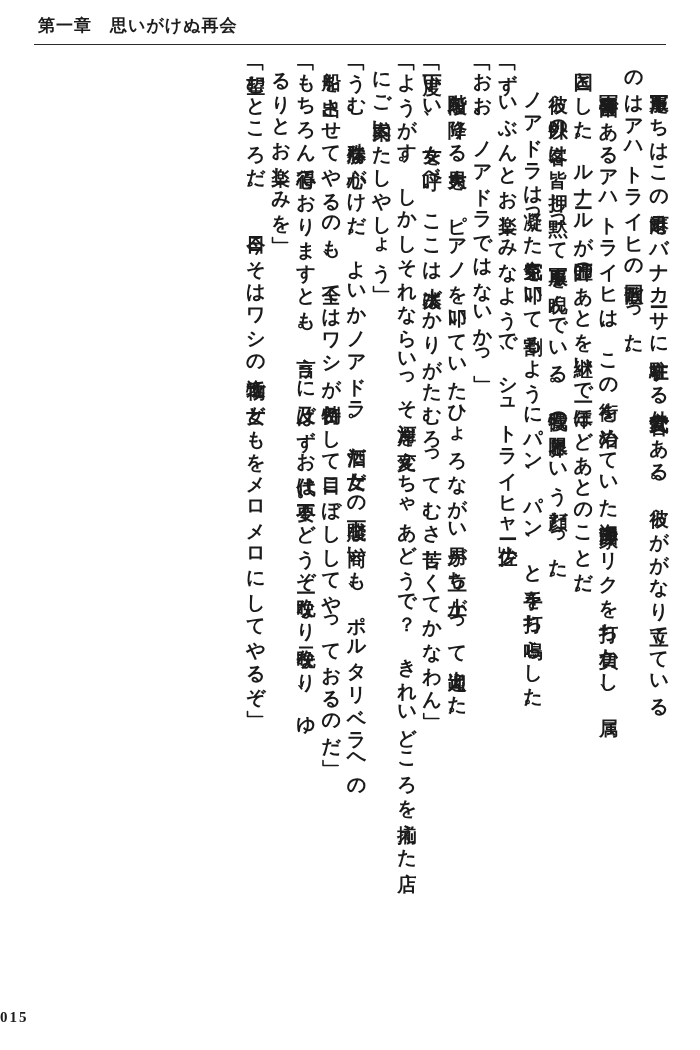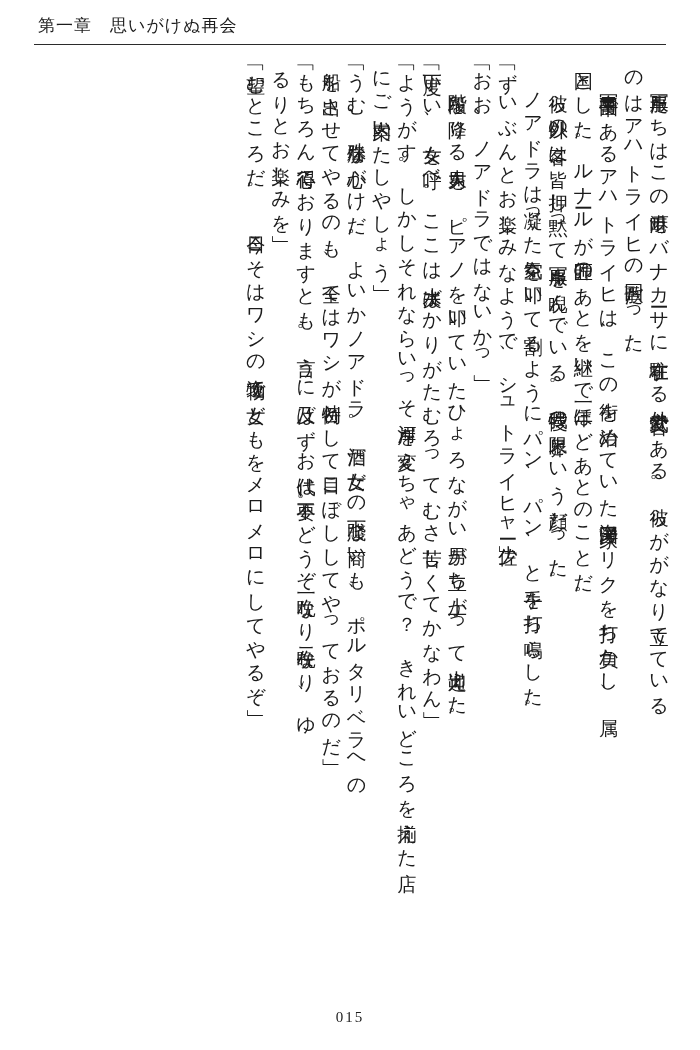--- a/index.html
+++ b/index.html
@@ -13,20 +13,21 @@
     font-family: "Liberation Serif", "DejaVu Serif", serif;
     color: #1a1a1a;
     overflow: hidden;
   }
   .page {
     position: relative;
     width: 700px;
     height: 1044px;
     box-sizing: border-box;
     padding: 11px;
+    font-weight: bold;
   }
   
   .running-header {
     position: absolute;
     top: 14px;
     left: 38px;
     font-size: 17px;
     letter-spacing: 1px;
     color: #1c1c1c;
     white-space: nowrap;
@@ -64,21 +65,21 @@
     white-space: pre-wrap;
     font-family: "Liberation Serif", "DejaVu Serif", serif;
     color: #1b1b1b;
     box-sizing: border-box;
   }
   .page-number {
     position: absolute;
     bottom: 18px;
     left: 0;
     width: 700px;
-    text-align: center;
+    text-align: left;
     font-size: 15px;
     letter-spacing: 2px;
     color: #1c1c1c;
     font-family: "Liberation Serif", "DejaVu Serif", serif;
   }
 </style>
 </head>
 <body>
 
 <div class="page">

